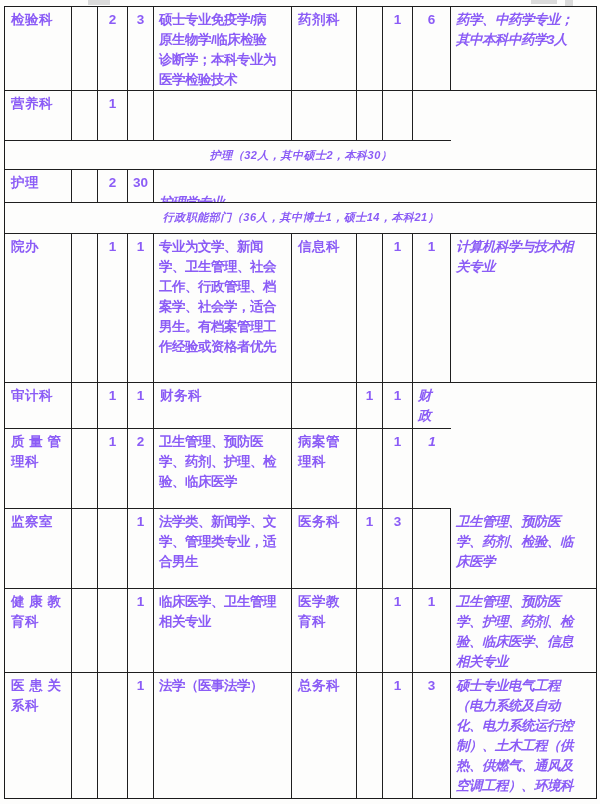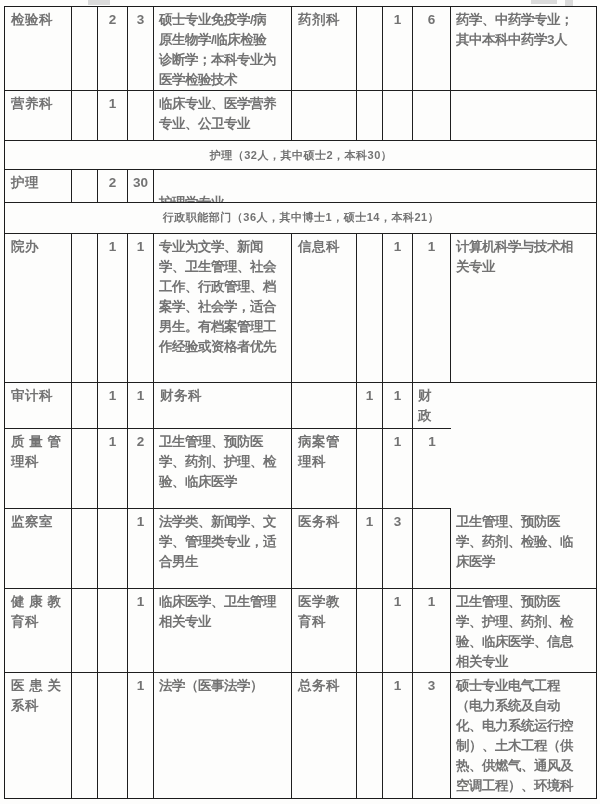--- a/index.html
+++ b/index.html
@@ -11,42 +11,42 @@
   }
   .screen{
     position:relative;width:600px;height:804px;
     background:#fdfdfc;overflow:hidden;
   }
   .artifact{position:absolute;background:#c9c9c9;opacity:.65;}
   .tbl{
     position:absolute;left:4px;top:6px;width:591px;
     border:1.5px solid #1b1b1b;
     background:#fdfdfc;
-    color:#737373;
+    color:#8b5cf6;
   }
   .row{
     display:grid;
     grid-template-columns:67px 26px 30px 26px 138px 65px 26px 30px 38px 1fr;
     overflow:hidden;
     box-sizing:border-box;
   }
   .c{
     border-right:1px solid #1f1f1f;
     border-bottom:1px solid #1f1f1f;
     box-sizing:border-box;
     overflow:hidden;
     font-weight:bold;
     font-size:13.5px;
     line-height:20px;
     padding:3px 3px 0 4px;
     white-space:normal;
     word-break:break-all;
   }
   .row:last-child .c{border-bottom:none;}
-  .c:last-child{border-right:none;}
+  .c:last-child{border-right:none;font-style:italic;}
   .dept{padding-left:6px;letter-spacing:.5px;}
   .num{text-align:center;padding-left:0;padding-right:0;}
   .req{padding-left:5px;padding-right:12px;letter-spacing:-0.5px;}
   .sect{
     grid-column:1 / -1;
     text-align:center;
     font-weight:bold;
     font-size:11px;
     border-right:none;
     padding-top:4px;
@@ -76,21 +76,20 @@
       <div class="c num">1</div>
       <div class="c num">6</div>
       <div class="c req">药学、中药学专业；其中本科中药学3人</div>
     </div>
 
     <div class="row" style="height:50px">
       <div class="c dept">营养科</div>
       <div class="c num"></div>
       <div class="c num">1</div>
       <div class="c num"></div>
-      <div class="c req">临床专业、医学营养专业、公卫专业</div>
       <div class="c dept"></div>
       <div class="c num"></div>
       <div class="c num"></div>
       <div class="c num"></div>
       <div class="c req"></div>
     </div>
 
     <div class="row" style="height:29px">
       <div class="c sect">护理（32人，其中硕士2，本科30）</div>
     </div>

